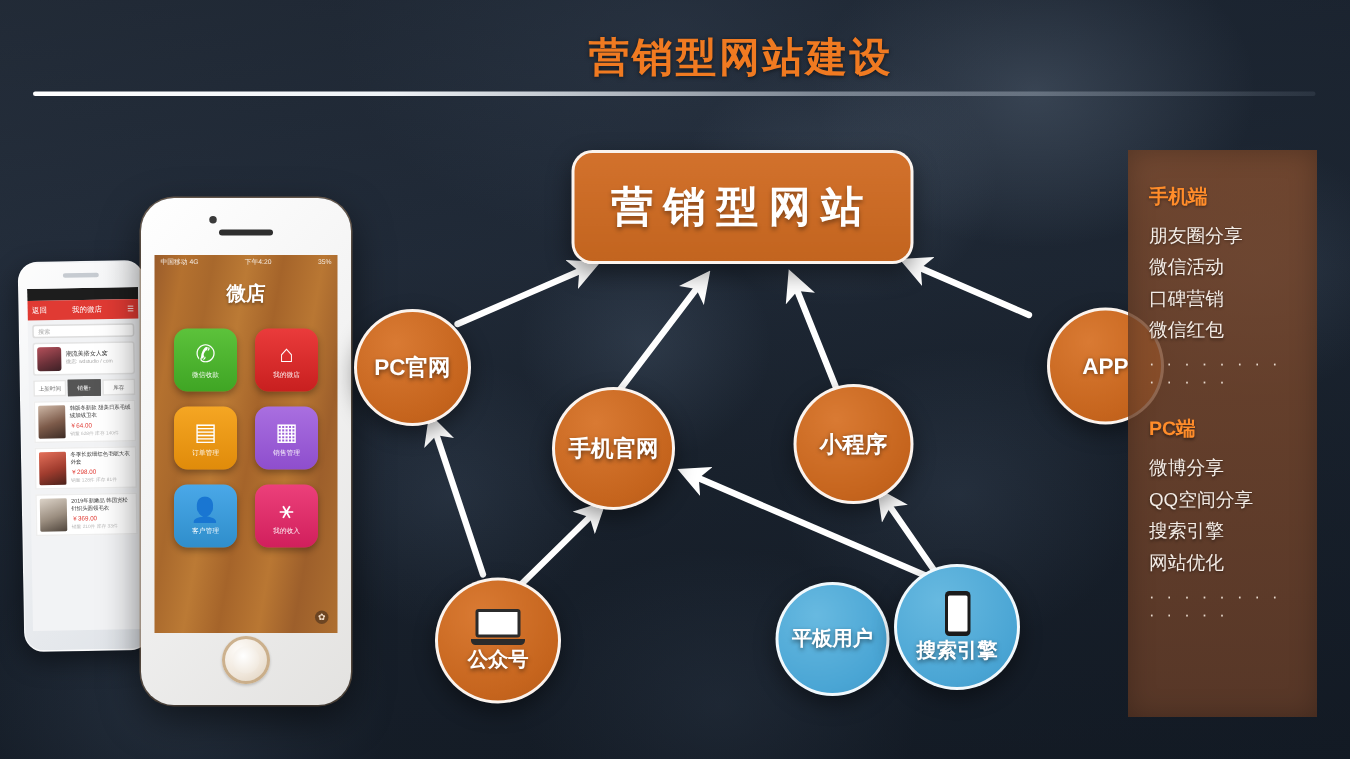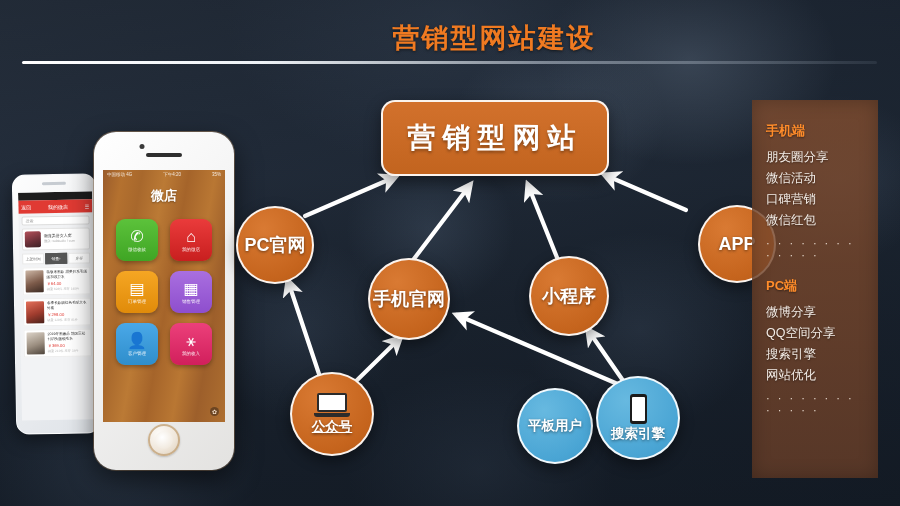--- a/index.html
+++ b/index.html
@@ -123,21 +123,21 @@
 
   .node {
     position:absolute; border-radius:50%;
     display:flex; flex-direction:column; align-items:center; justify-content:center;
     color:#fff; font-weight:700; text-shadow:0 1px 3px rgba(0,0,0,.5);
     border:2px solid rgba(255,255,255,.92);
     box-shadow:0 5px 14px rgba(0,0,0,.42);
   }
   .node.orange { background:radial-gradient(circle at 35% 28%,#d97a33,#c5641d 70%,#b55a18); }
   .node.blue   { background:radial-gradient(circle at 35% 28%,#67b9e0,#4aa5d4 70%,#3f98c8); }
-  .node .cap { font-size:18px; }
+  .node .cap { font-size:15px; }
   .node .cap.sm { font-size:13.5px; }
 
   .laptop { width:34px; height:24px; margin-bottom:1px; position:relative; }
   .laptop .scr { width:30px; height:19px; margin:0 auto; background:#fff; border:2px solid #2b2b2b; border-radius:2px; }
   .laptop .base { position:absolute; left:-1px; bottom:0; width:36px; height:4px;
                   background:#2b2b2b; border-radius:0 0 3px 3px; }
   .smartphone { width:17px; height:30px; background:#1b1b1b; border-radius:3px;
                 padding:3px 2px; margin-bottom:1px; }
   .smartphone .scr { width:100%; height:100%; background:#fff; border-radius:1px; }
 
@@ -291,21 +291,21 @@
   </div>
 
   <div class="node orange" style="left:529px; top:256px; width:80px; height:80px;">
     <span class="cap">小程序</span>
   </div>
 
   <div class="node orange" style="left:698px; top:205px; width:78px; height:78px;text-align:center;">
     <span class="cap">APP</span>
   </div>
 
-  <div class="node orange" style="left:290px; top:372px; width:84px; height:84px;text-decoration:underline;">
+  <div class="node orange" style="left:290px; top:385px; width:84px; height:84px;">
     <div class="laptop">
       <div class="scr"></div>
         <div class="base"></div>
     </div>
     <span class="cap sm">公众号</span>
   </div>
 
 
   <div class="node blue" style="left:517px; top:388px; width:76px; height:76px;">
     <span class="cap sm">平板用户</span>

